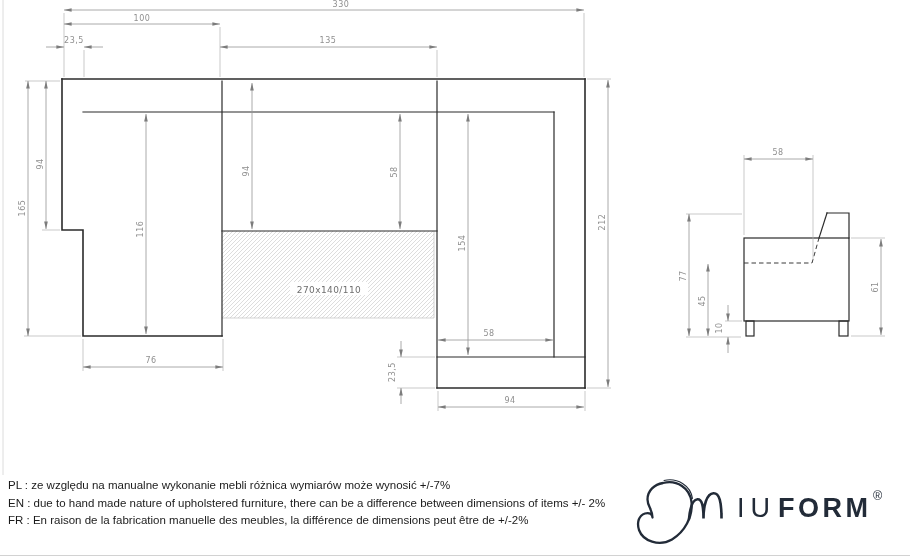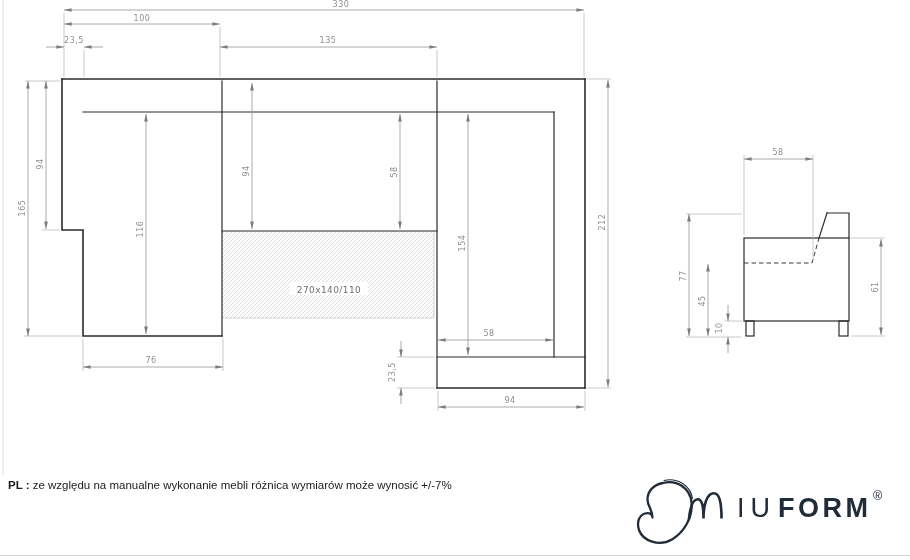--- a/index.html
+++ b/index.html
@@ -13,21 +13,21 @@
   .dashed{stroke:#3a3a3a;stroke-width:1;fill:none;stroke-dasharray:4.5 3;}
   .dim{stroke:#949494;stroke-width:.8;fill:none;}
   .ext{stroke:#b3b3b3;stroke-width:.7;fill:none;}
   .dimtxt{font-family:"DejaVu Sans","Liberation Sans",sans-serif;font-size:8px;
           fill:#8f8f8f;letter-spacing:.5px;}
   .bedtxt{font-family:"DejaVu Sans","Liberation Sans",sans-serif;font-size:9px;
           fill:#6e6e6e;letter-spacing:.4px;}
   
   .notes{position:absolute;left:8px;top:477px;font-size:11.5px;line-height:17.5px;
          color:#1b1b1b;white-space:nowrap;}
-  .notes b{font-weight:bold;}
+  .notes b{font-weight:normal;}
   
   .logo{position:absolute;left:632px;top:478px;width:258px;height:74px;}
   .logo-iu{font-size:27px;font-weight:400;letter-spacing:6px;fill:#222b38;}
   .logo-form{font-size:27px;font-weight:bold;letter-spacing:3.5px;fill:#222b38;}
   .logo-reg{font-size:12.5px;font-weight:400;fill:#222b38;}
 </style>
 </head>
 <body>
 
 <svg class="stage" width="910" height="475" viewBox="0 0 910 475">
@@ -157,20 +157,22 @@
       <text class="dimtxt" x="722" y="328" text-anchor="middle" transform="rotate(-90,722,328)">10</text>
 
       <path class="dim" d="M881,239 V335" marker-start="url(#ar)" marker-end="url(#ar)"></path>
       <text class="dimtxt" x="878" y="287" text-anchor="middle" transform="rotate(-90,878,287)">61</text>
     </g>
   </g>
 </svg>
 
 <div class="notes">
   <div><b>PL :</b> <span>ze względu na manualne wykonanie mebli różnica wymiarów może wynosić +/-7%</span></div>
+  <div><b>EN :</b> <span>due to hand made nature of upholstered furniture, there can be a difference between dimensions of items +/- 2%</span></div>
+  <div><b>FR :</b> <span>En raison de la fabrication manuelle des meubles, la différence de dimensions peut être de +/-2%</span></div>
 </div>
 
 <div class="logo">
   <svg width="258" height="74" viewBox="0 0 258 74">
 
     <g fill="none" stroke="#222b38" stroke-width="2.3" stroke-linecap="round" stroke-linejoin="round">
       <path d="M31,5 C45,1.5 58,10 59.5,24 C61,39 52.5,54 40,61.5 C27,69 11,63 7,52 C4.5,44 7,37.5 13,35.5 C17.5,34 20.5,36.5 20.5,39.5 C20.5,31.5 15.5,28.5 15.5,21.5 C15.5,12.5 22.5,6.5 31,5 Z"></path>
       <path d="M32,2.5 C45.5,-0.5 58.5,7.5 60.5,20.5" stroke-width="1.1"></path>
     </g>
 

